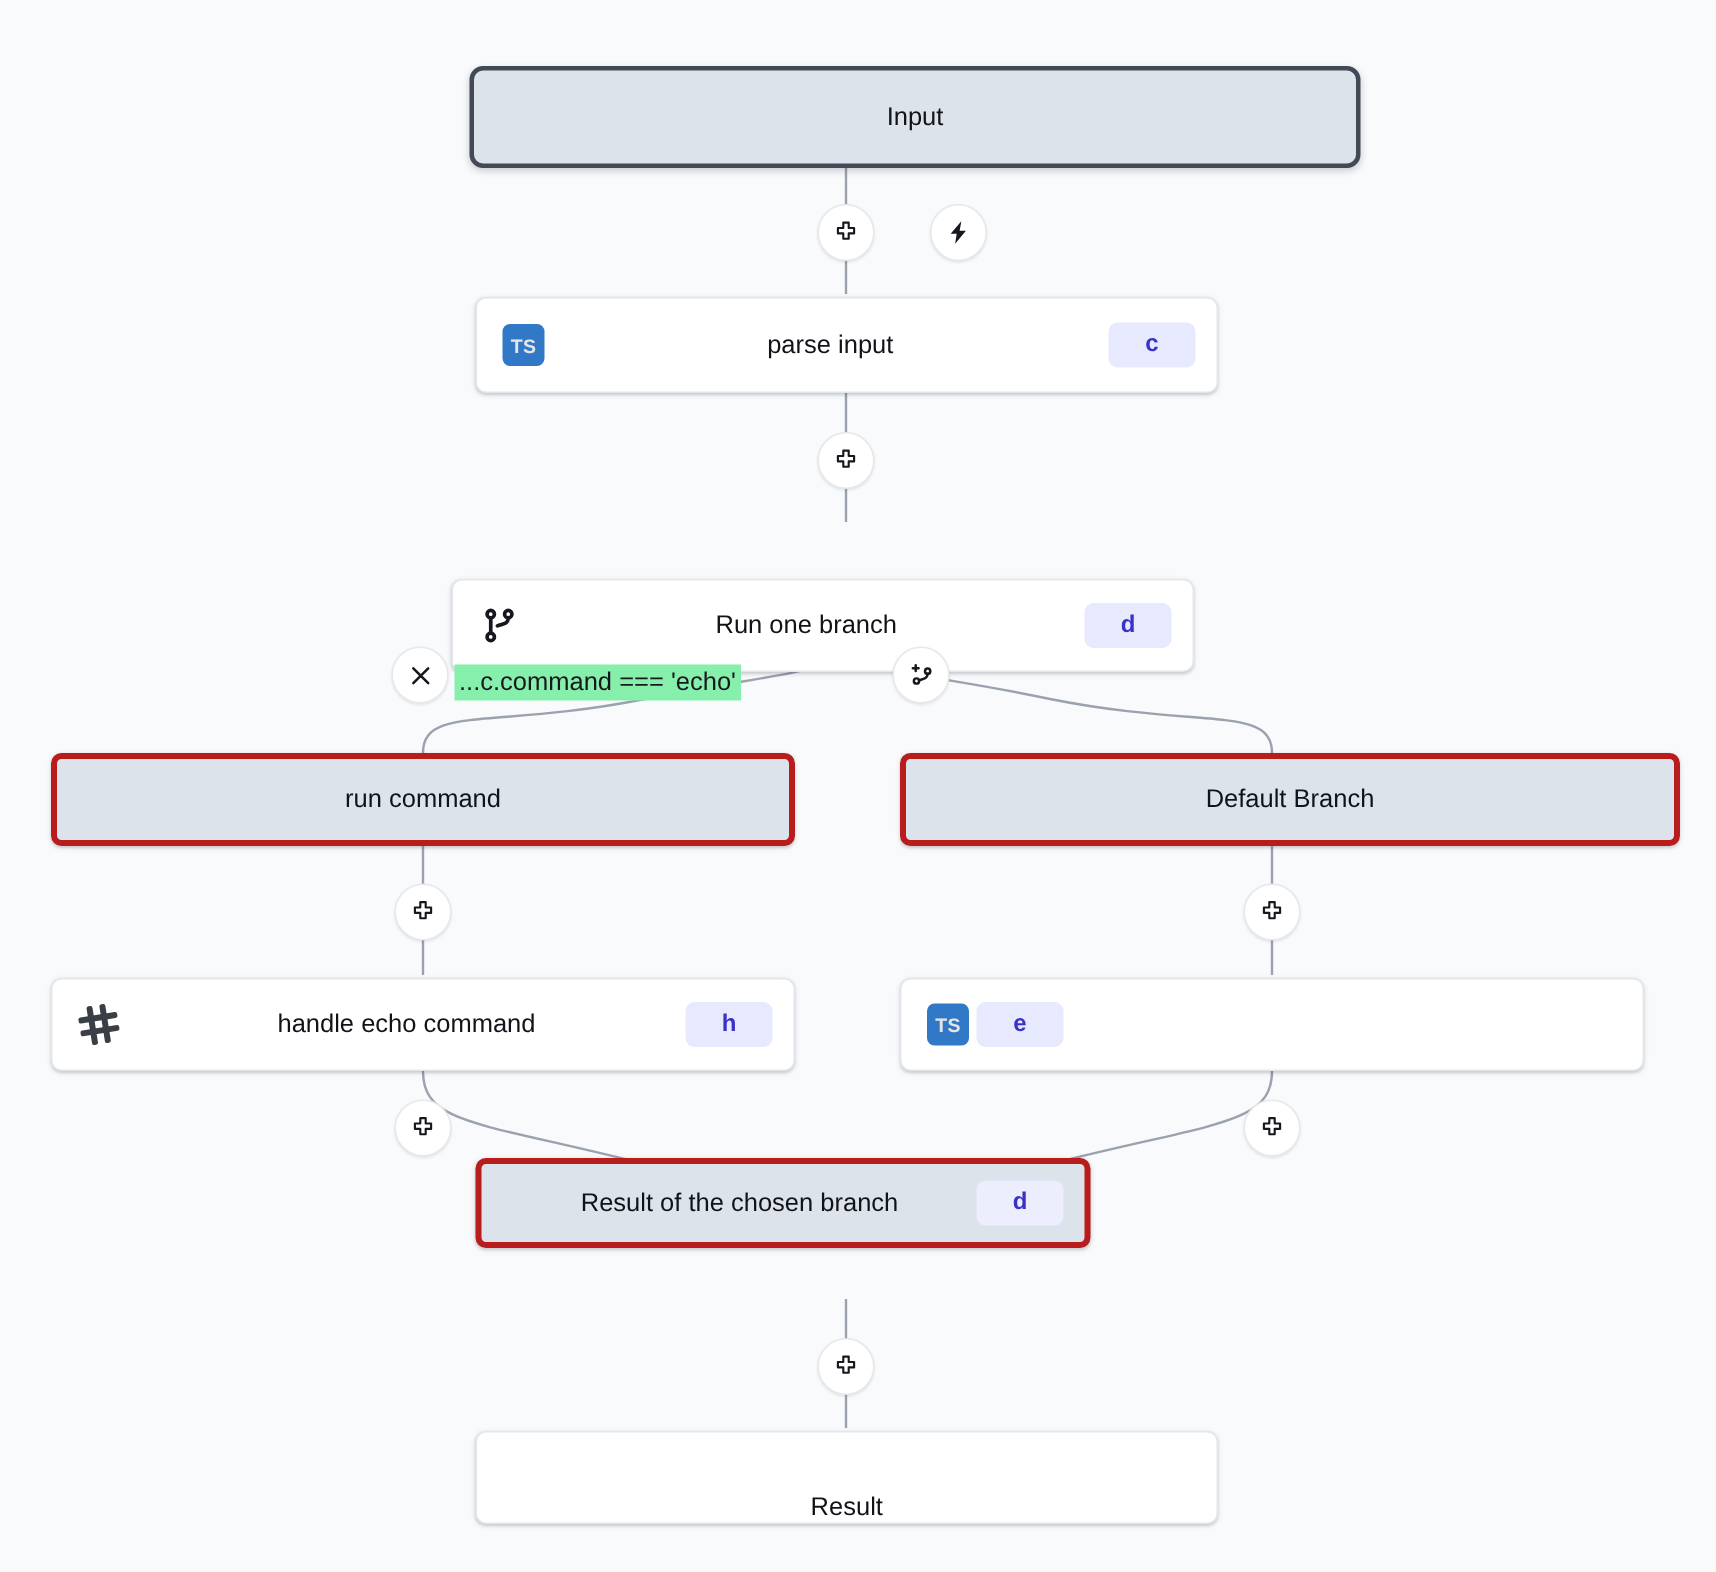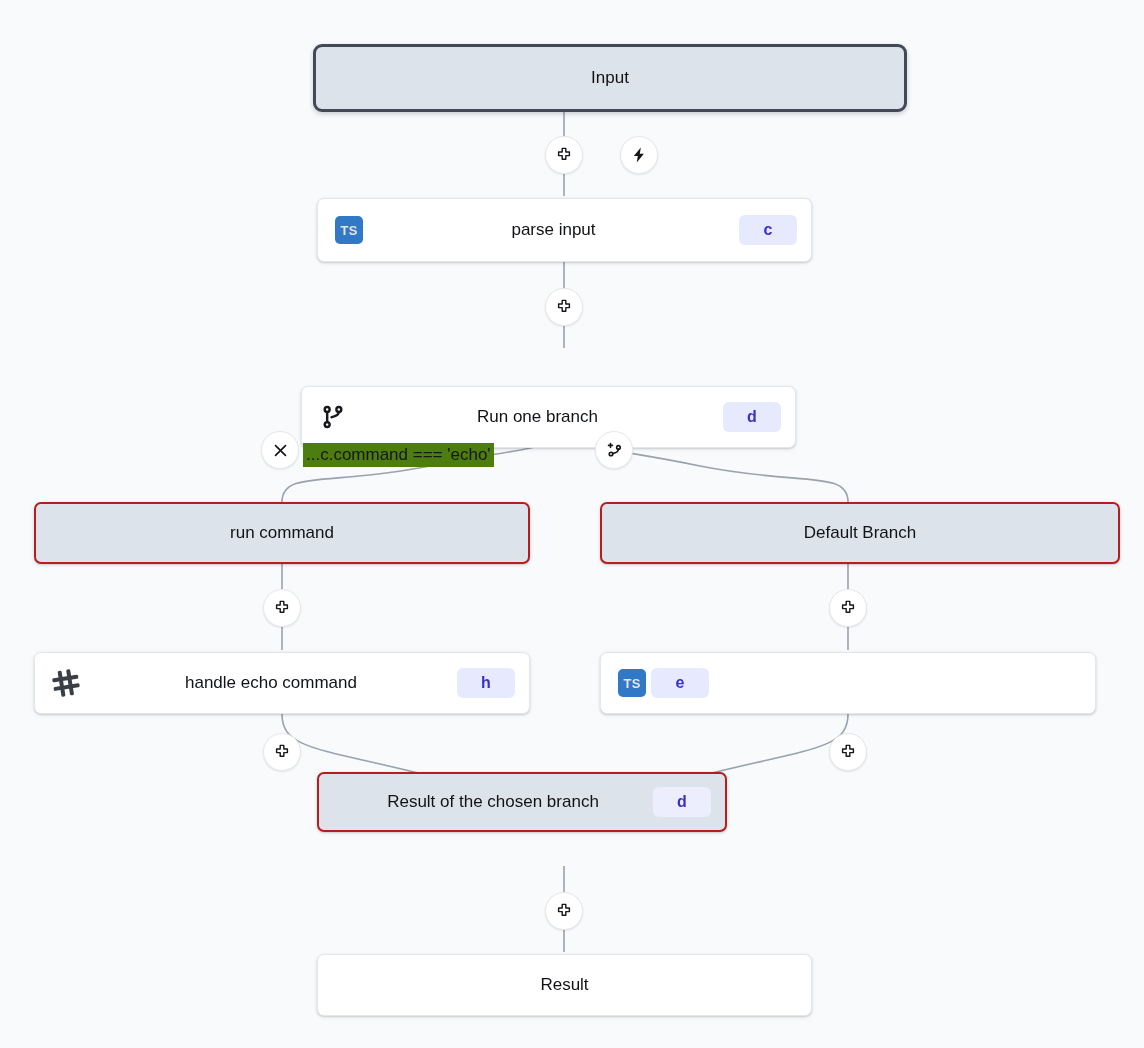--- a/index.html
+++ b/index.html
@@ -41,21 +41,21 @@
   .node .label {
     flex: 1 1 auto;
     text-align: center;
     white-space: nowrap;
     overflow: hidden;
     text-overflow: ellipsis;
   }
   
   .node.grey {
     background: #dde3ea;
-    border: 2px solid #b91c1c;
+    border: 4px solid #b91c1c;
   }
   
   .node.white {
     background: #ffffff;
     border: 1px solid #e3e7ec;
   }
   
   .node.selected {
     background: #dde3ea;
     border: 3px solid #434a55;
@@ -115,21 +115,21 @@
     box-shadow: 0 1px 2px rgba(16,24,40,.10);
     display: flex;
     align-items: center;
     justify-content: center;
     box-sizing: border-box;
   }
 
   
   .cond-label {
     position: absolute;
-    background: #4d7c0f;
+    background: #86efac;
     color: #16181d;
     font-size: 17px;
     white-space: nowrap;
     padding: 1px 3px;
     line-height: 22px;
   }
 </style>
 </head>
 <body>
 
@@ -277,17 +277,17 @@
     <span class="label">Result of the chosen branch</span>
     <span class="badge flat">d</span>
   </div>
 
   <div class="round-btn" style="left:545px; top:892px;">
     <svg width="18" height="18" viewBox="0 0 24 24">
       <path d="M9.6 3.2h4.8v4.8h4.8v4.8h-4.8v4.8H9.6v-4.8H4.8V8h4.8z" fill="#ffffff" stroke="#16181d" stroke-width="1.9" stroke-linejoin="round"></path>
     </svg>
   </div>
 
-  <div class="node white" style="left:317px; top:954px; width:495px; height:62px;">
+  <div class="node white" style="left:317px; top:954px; width:495px; height:62px;align-items:flex-end;">
     <span class="label">Result</span>
   </div>
 
 </div>
 
 </body></html>

